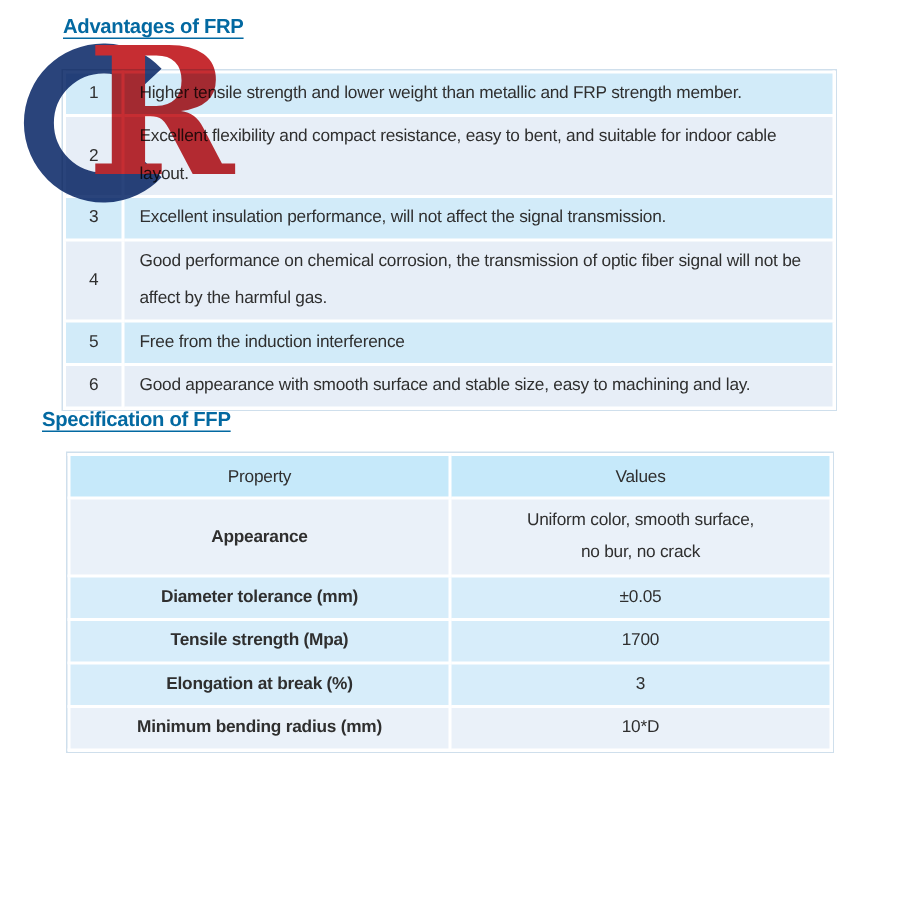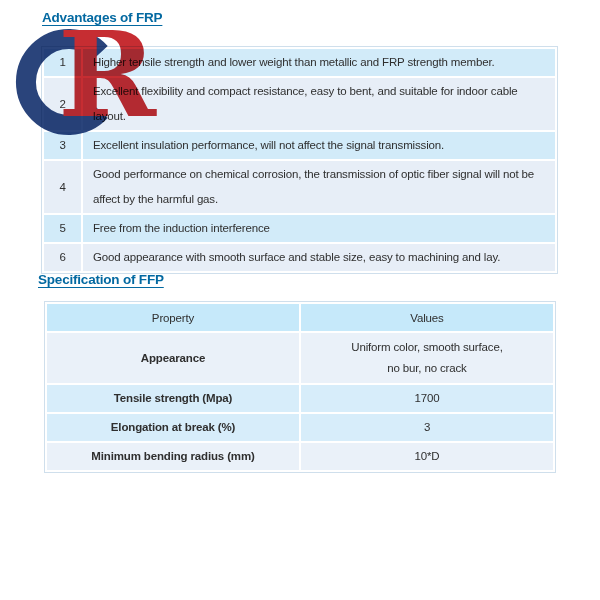--- a/index.html
+++ b/index.html
@@ -17,21 +17,21 @@
   html,body{margin:0;padding:0;background:#fff;}
   .page{
     position:relative;width:600px;height:600px;background:#fff;overflow:hidden;
     font-family:"Liberation Sans",sans-serif;color:var(--text);
   }
   .section-title{
     position:absolute;margin:0;font-size:13.5px;font-weight:bold;color:#0369a1;
     text-decoration:underline;text-underline-offset:3px;letter-spacing:-0.2px;
   }
   #title-advantages{left:42px;top:10px;}
-  #title-spec{left:38px;top:272px;}
+  #title-spec{left:28px;top:272px;}
 
   table{border-collapse:collapse;table-layout:fixed;
         box-shadow:0 0 0 1px var(--table-border);
         font-size:11.5px;letter-spacing:-0.15px;color:var(--text);}
   td,th{border:2px solid var(--grid);vertical-align:middle;}
 
   
   #advantages-table{position:absolute;left:42px;top:47px;width:515px;}
   #advantages-table td{line-height:25px;padding:1px 10px;}
   #advantages-table td.num{width:33px;text-align:center;padding:1px 2px;}
@@ -104,20 +104,24 @@
         <th>Values</th>
       </tr>
     </thead>
     <tbody>
       <tr class="pale tall">
         <td class="prop">Appearance</td>
         <td class="val">Uniform color, smooth surface,
 no bur, no crack</td>
       </tr>
       <tr class="cyan">
+        <td class="prop">Diameter tolerance (mm)</td>
+        <td class="val">±0.05</td>
+      </tr>
+      <tr class="cyan">
         <td class="prop">Tensile strength (Mpa)</td>
         <td class="val">1700</td>
       </tr>
       <tr class="cyan">
         <td class="prop">Elongation at break (%)</td>
         <td class="val">3</td>
       </tr>
       <tr class="pale">
         <td class="prop">Minimum bending radius (mm)</td>
         <td class="val">10*D</td>

